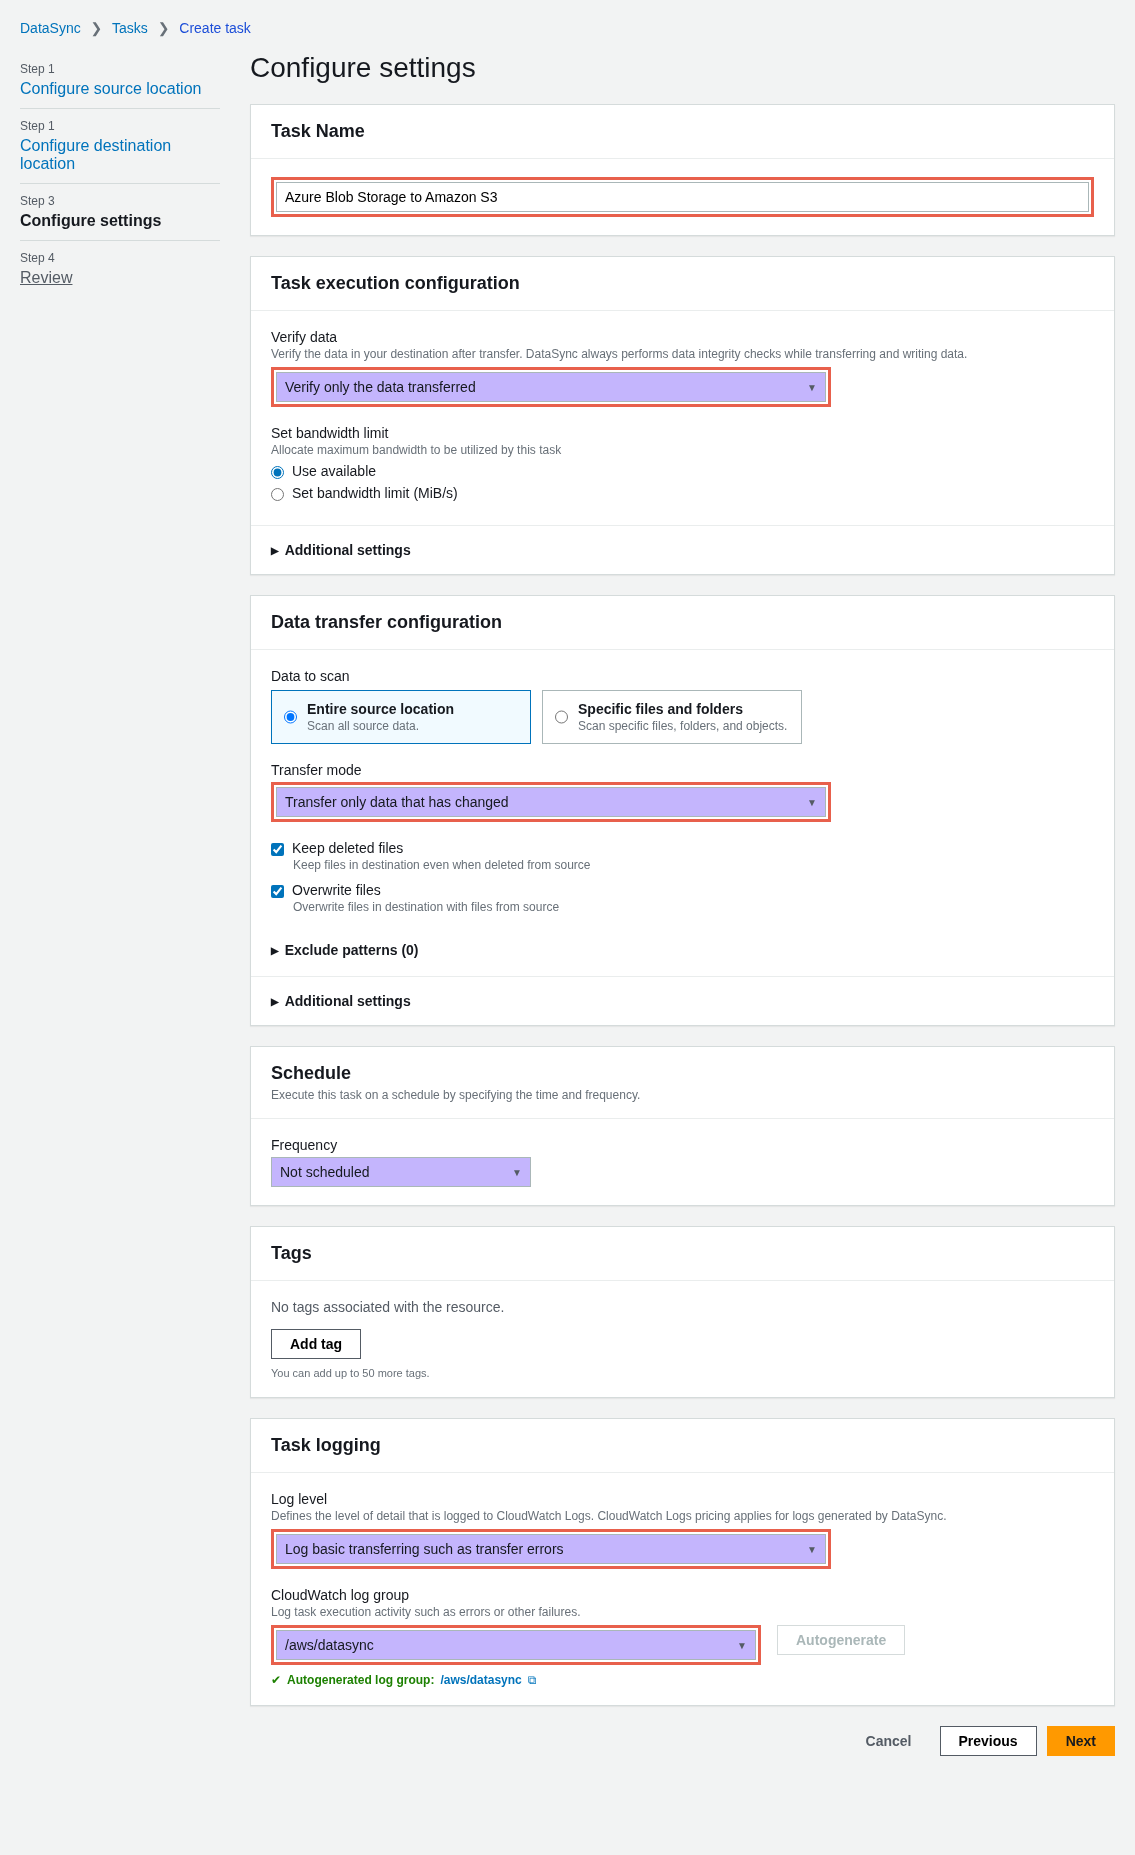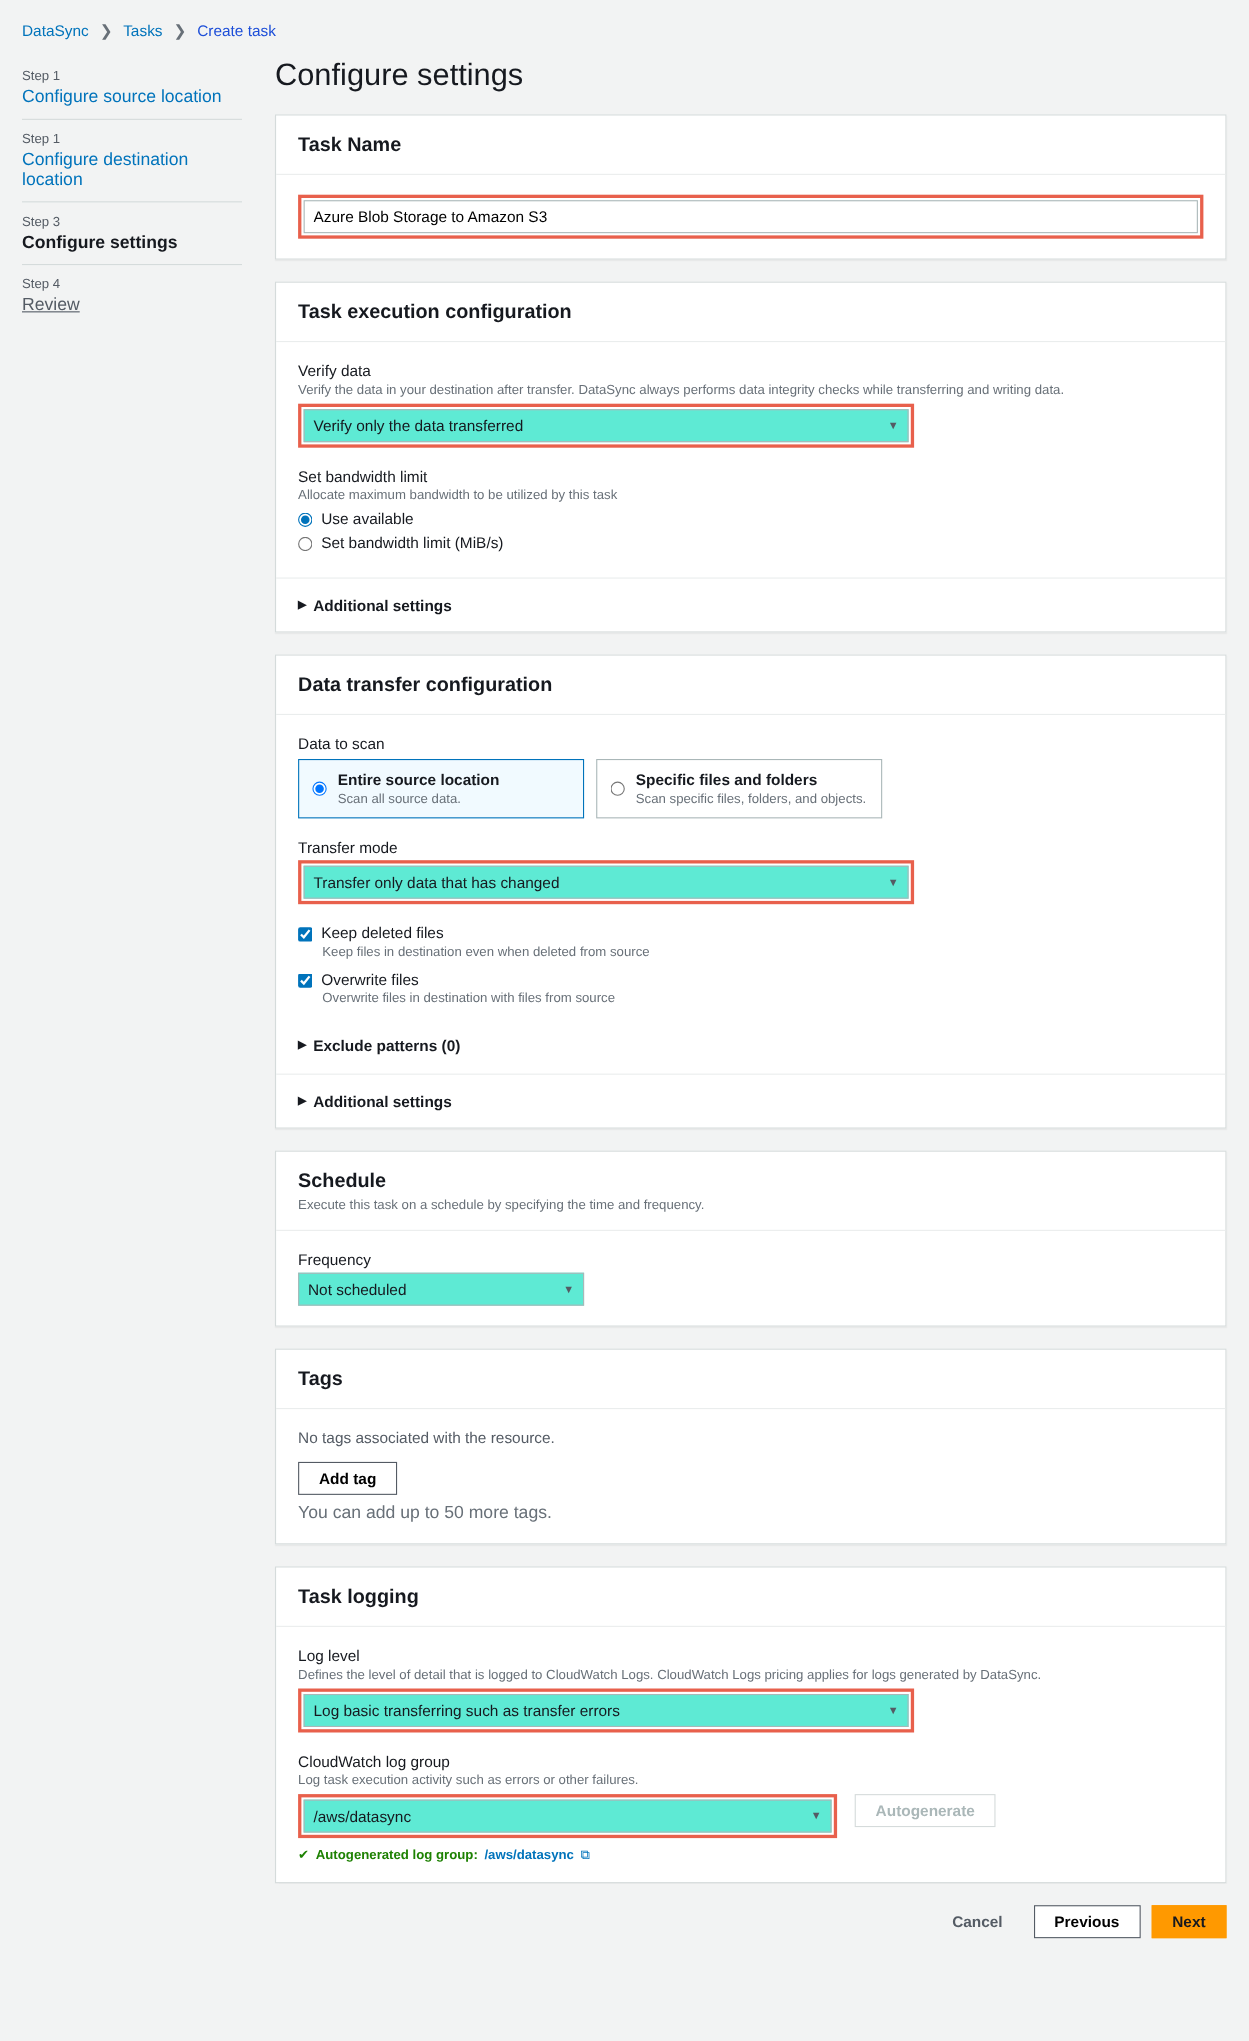--- a/index.html
+++ b/index.html
@@ -23,21 +23,21 @@
 .panel { background: #fff; border: 1px solid #d5dbdb; margin-bottom: 20px; box-shadow: 0 1px 1px rgba(0,0,0,0.05); }
 .panel-header { padding: 16px 20px; border-bottom: 1px solid #eaeded; }
 .panel-header h2 { font-size: 18px; font-weight: 700; }
 .panel-header .sub { font-size: 12px; color: #687078; margin-top: 4px; }
 .panel-body { padding: 18px 20px; }
 .subsection { border-top: 1px solid #eaeded; padding: 16px 20px; }
 .field-label { font-size: 14px; font-weight: 400; color: #16191f; margin-bottom: 2px; }
 .field-help { font-size: 12px; color: #687078; margin-bottom: 6px; }
 .hl { border: 3px solid #e8604c; padding: 2px; display: block; }
 input[type=text].txt { width: 100%; padding: 6px 8px; border: 1px solid #aab7b8; font-size: 14px; }
-.select { width: 100%; padding: 6px 8px; border: 1px solid #aab7b8; background: #5eead4; font-size: 14px; display: flex; justify-content: space-between; align-items: center; cursor: pointer; }
+.select { width: 100%; padding: 6px 8px; border: 1px solid #aab7b8; background: #c4b5fd; font-size: 14px; display: flex; justify-content: space-between; align-items: center; cursor: pointer; }
 .select .caret { font-size: 10px; color: #545b64; }
 .radio-row, .check-row { display: flex; align-items: flex-start; gap: 8px; margin-bottom: 6px; }
 .radio-row input, .check-row input { margin-top: 3px; accent-color: #0073bb; }
 .check-row input { accent-color: #0073bb; }
 .radio-row label, .check-row label { font-size: 14px; }
 .check-sub { font-size: 12px; color: #687078; margin-left: 22px; margin-top: -4px; margin-bottom: 10px; }
 .expand { display: flex; align-items: center; gap: 6px; font-weight: 700; font-size: 14px; cursor: pointer; }
 .expand .tri { font-size: 10px; }
 .tiles { display: flex; gap: 11px; margin-top: 6px; }
 .tile { border: 1px solid #aab7b8; padding: 10px 12px; width: 260px; display: flex; gap: 10px; cursor: pointer; }
@@ -204,21 +204,21 @@
         </div>
       </div>
 
       <div class="panel">
         <div class="panel-header">
             <h2>Tags</h2>
           </div>
         <div class="panel-body">
           <div style="color:#545b64;margin-bottom:14px;">No tags associated with the resource.</div>
           <button class="btn">Add tag</button>
-          <div style="font-size:16px;color:#687078;margin-top:8px;">You can add up to 50 more tags.</div>
+          <div style="font-size:11px;color:#687078;margin-top:8px;">You can add up to 50 more tags.</div>
         </div>
       </div>
 
       <div class="panel">
         <div class="panel-header">
             <h2>Task logging</h2>
           </div>
         <div class="panel-body">
           <div class="field-label">Log level</div>
           <div class="field-help">Defines the level of detail that is logged to CloudWatch Logs. CloudWatch Logs pricing applies for logs generated by DataSync.</div>

